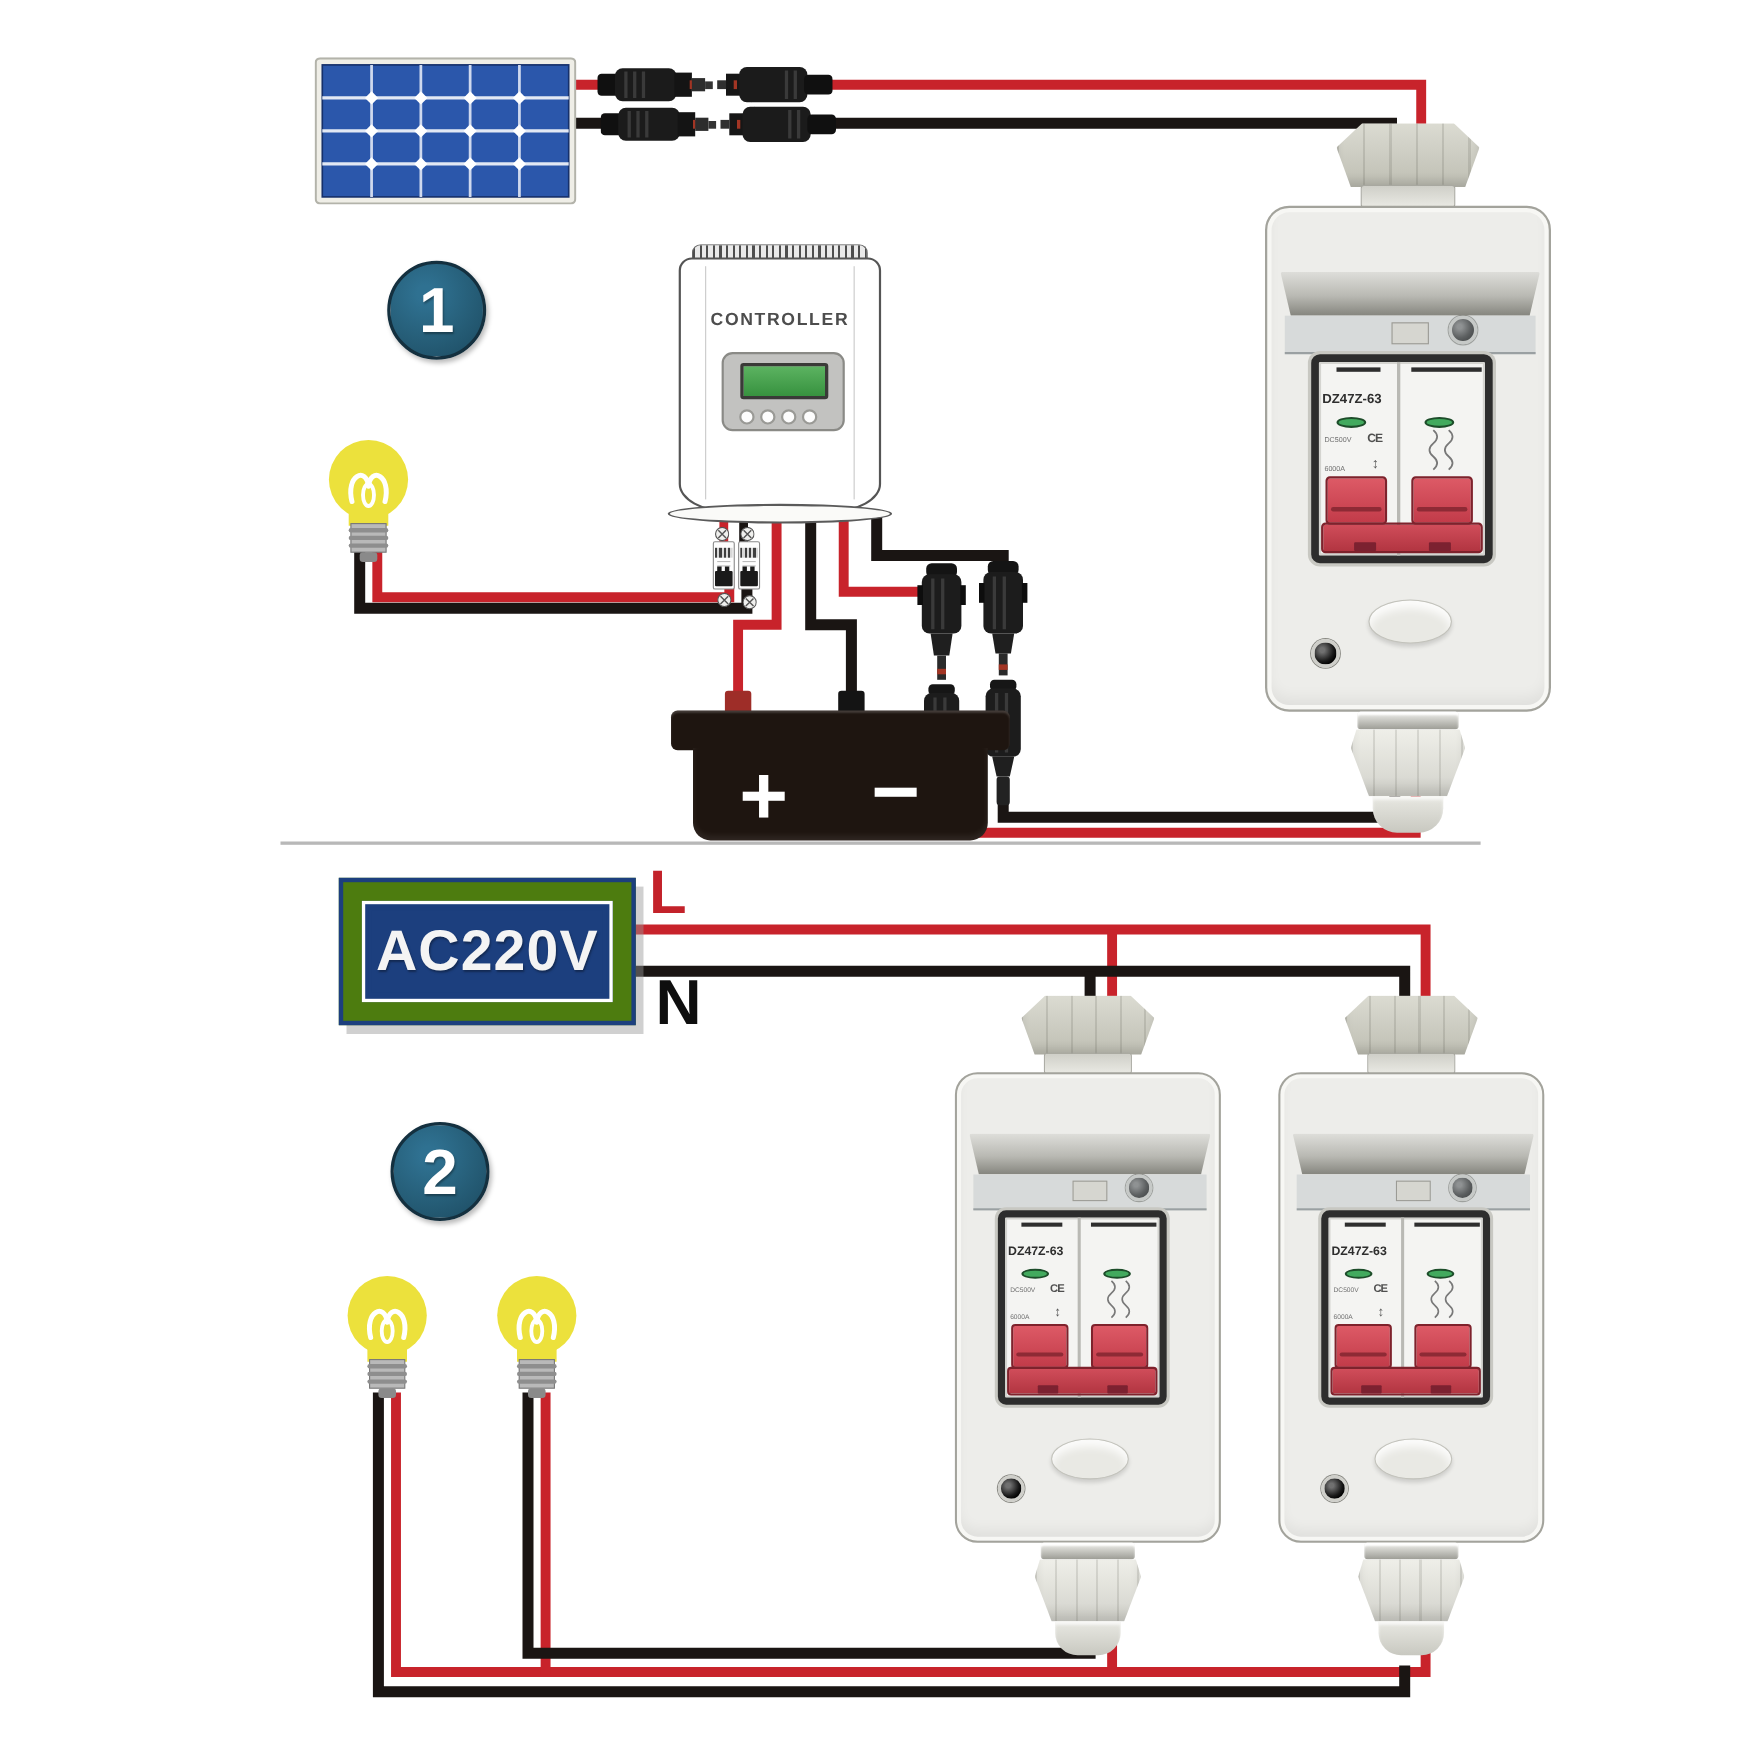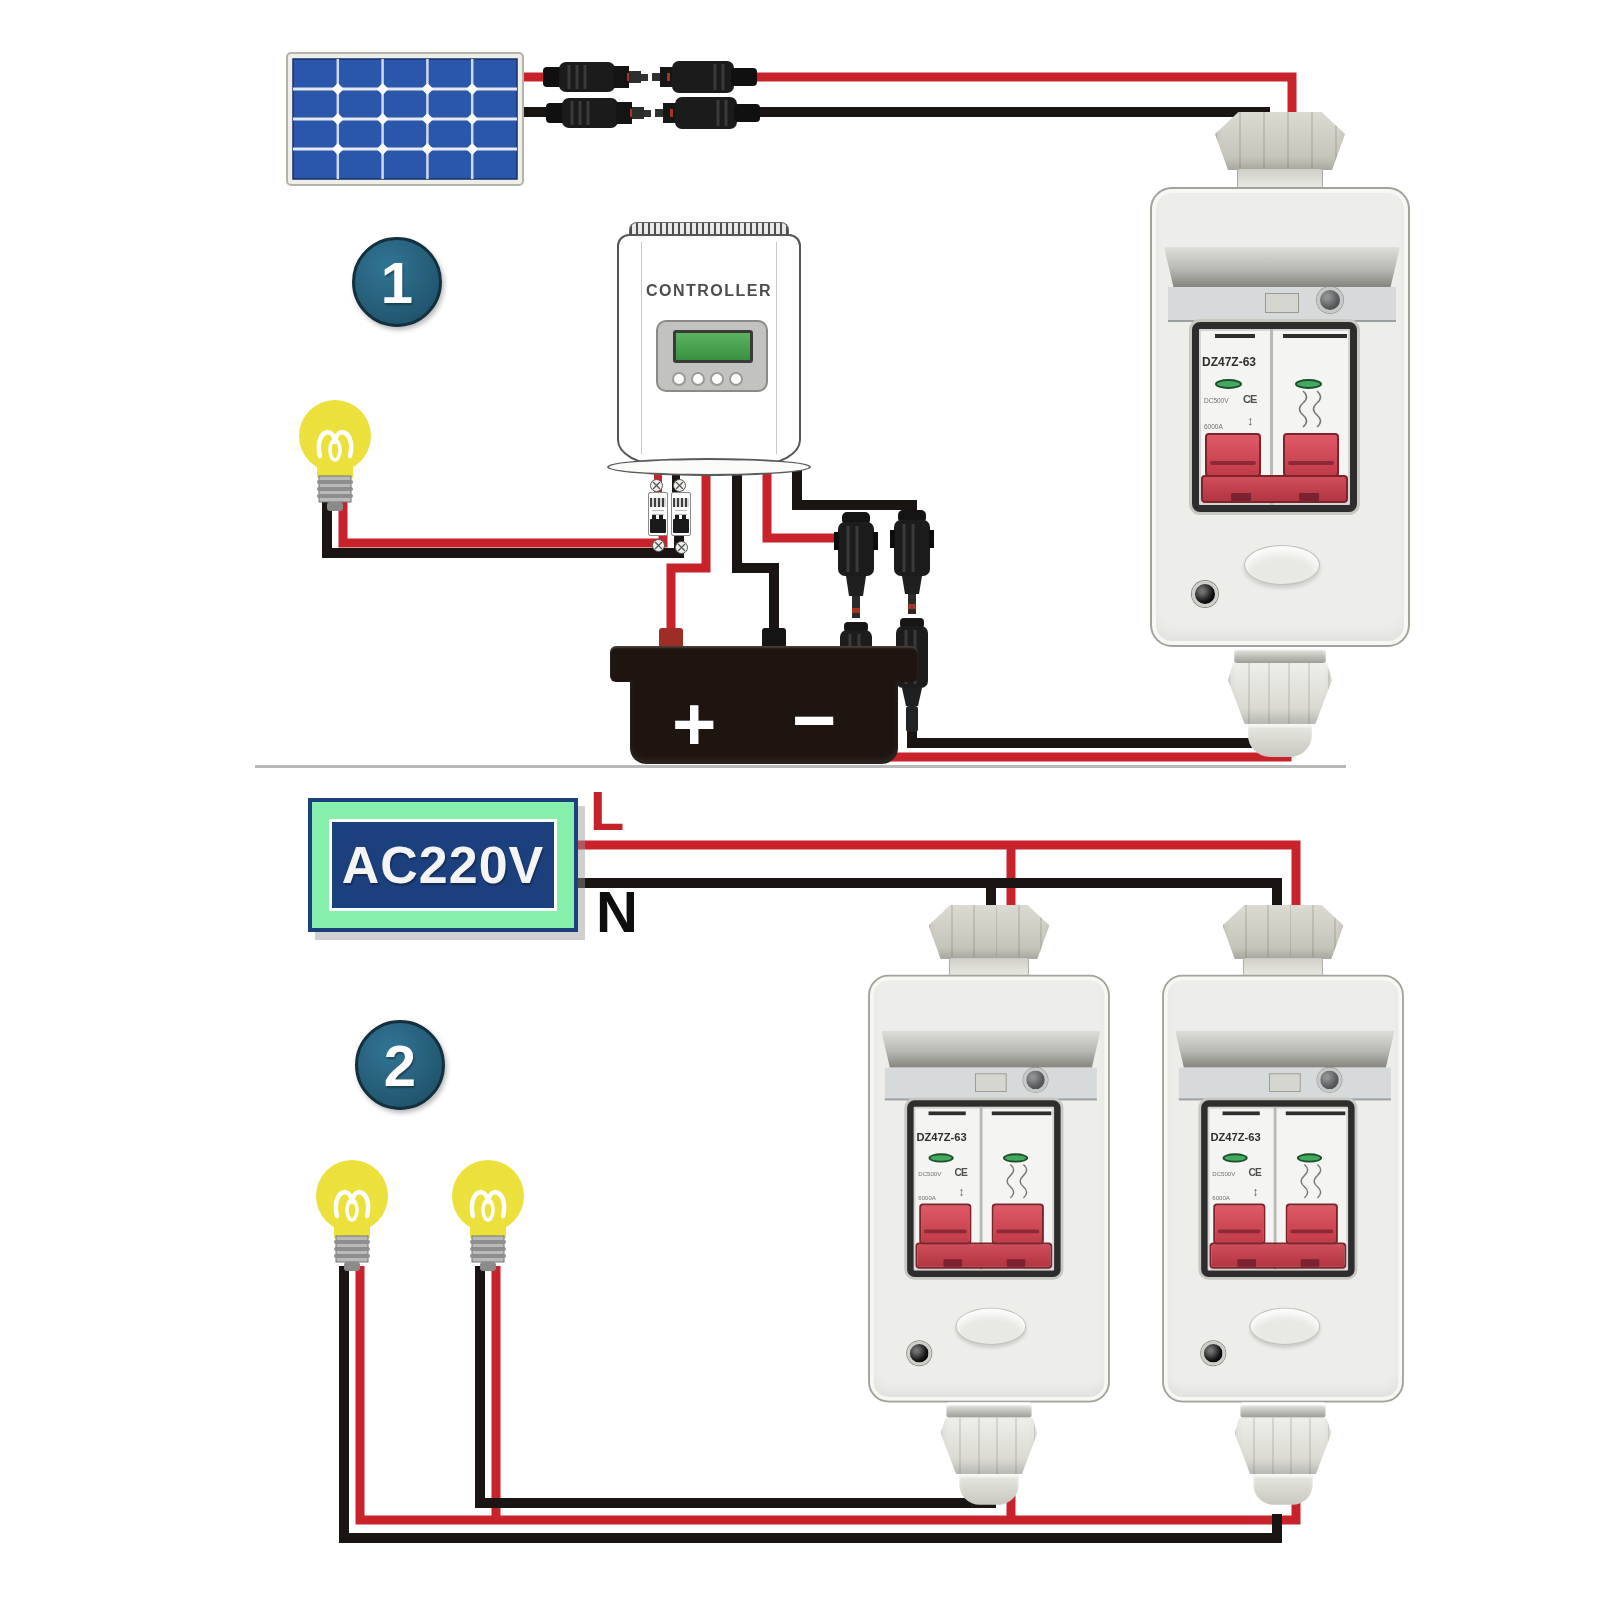--- a/index.html
+++ b/index.html
@@ -101,21 +101,21 @@
           background:linear-gradient(180deg,#efefe9,#d2d2cb);
           clip-path:polygon(5% 0,95% 0,100% 28%,84% 100%,16% 100%,0 28%);
           box-shadow:inset 0 -8px 10px rgba(0,0,0,.12);}
   .gl-nutfacets{position:absolute;left:78px;top:551px;width:104px;height:61px;
           clip-path:polygon(5% 0,95% 0,100% 28%,84% 100%,16% 100%,0 28%);
           background:repeating-linear-gradient(90deg,rgba(90,90,80,.16) 0 2px,transparent 2px 20px);}
   .gl-tip{position:absolute;left:98px;top:612px;width:64px;height:33px;
           background:linear-gradient(180deg,#e8e8e2,#c8c8c0);border-radius:0 0 22px 22px;
           box-shadow:inset 0 3px 3px rgba(255,255,255,.7);}
   
-  .acbox{left:308px;top:798px;width:270px;height:134px;background:#86efac;border:4px solid #1c3f7e;
+  .acbox{left:308px;top:798px;width:270px;height:134px;background:#4d7c0f;border:4px solid #1c3f7e;
          padding:17px;z-index:3;box-shadow:7px 8px 0 rgba(150,150,150,.45);}
   .acinner{width:100%;height:100%;background:#1c3f7e;border:3px solid #fff;outline:3px solid #1c3f7e;outline-offset:-9px;
            display:flex;align-items:center;justify-content:center;}
   .acinner span{color:#f4f4f4;font-size:52px;font-weight:bold;letter-spacing:1px;text-shadow:1px 2px 2px rgba(0,0,0,.35);}
   .lbl-live{left:590px;top:778px;font-size:56px;font-weight:bold;color:#c3222a;z-index:3;}
   .lbl-neutral{left:596px;top:878px;font-size:58px;font-weight:bold;color:#0e0e0e;z-index:3;}
   .divider{left:255px;top:765px;width:1091px;height:3px;background:#ababab;opacity:.85;z-index:1;}
 </style>
 </head>
 <body>

